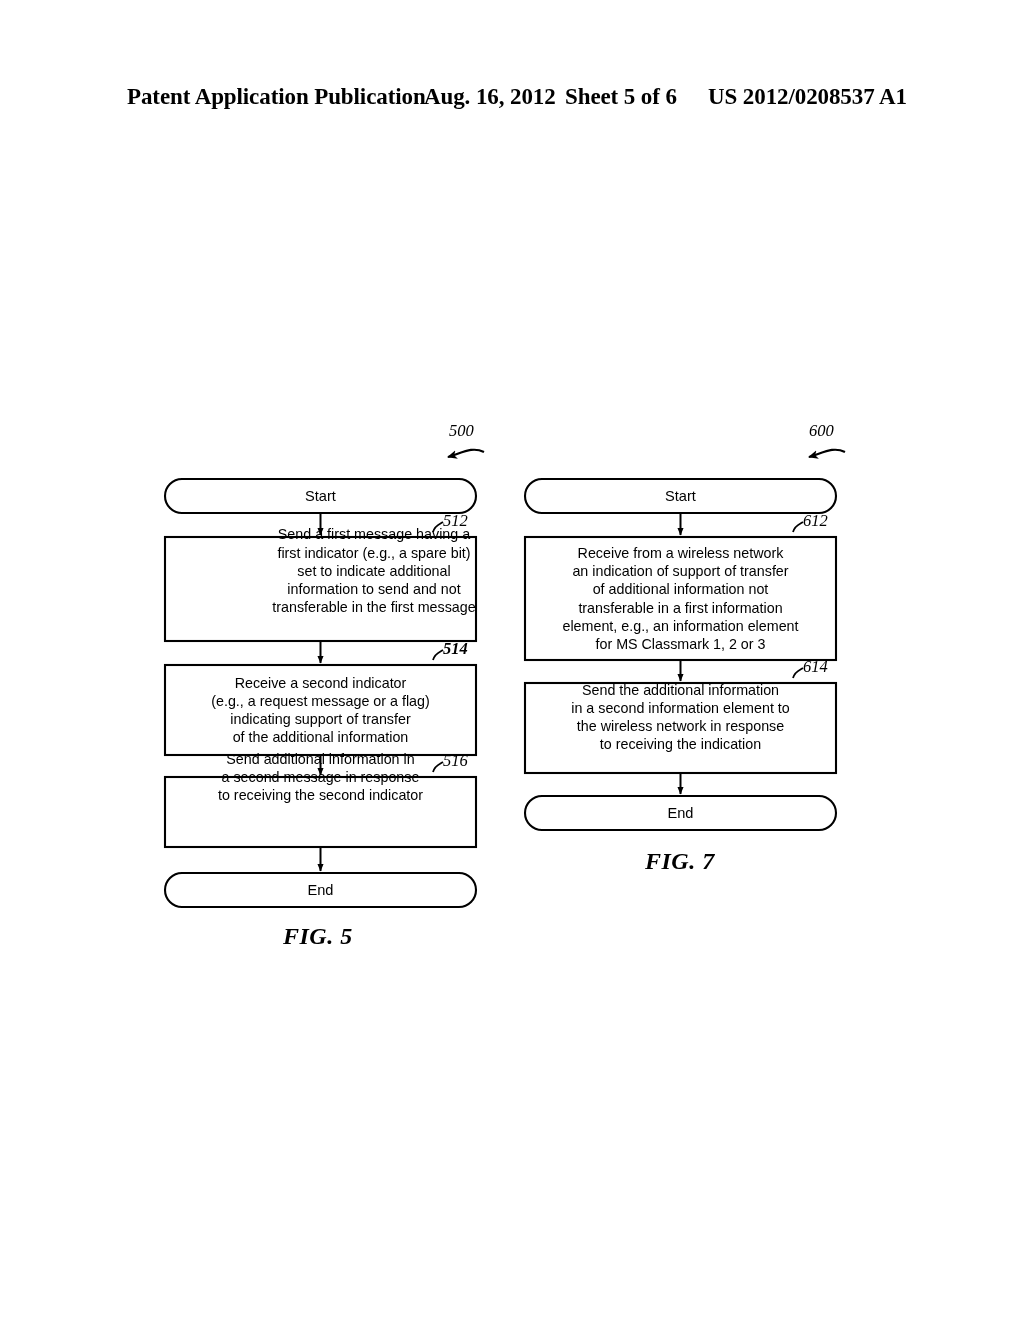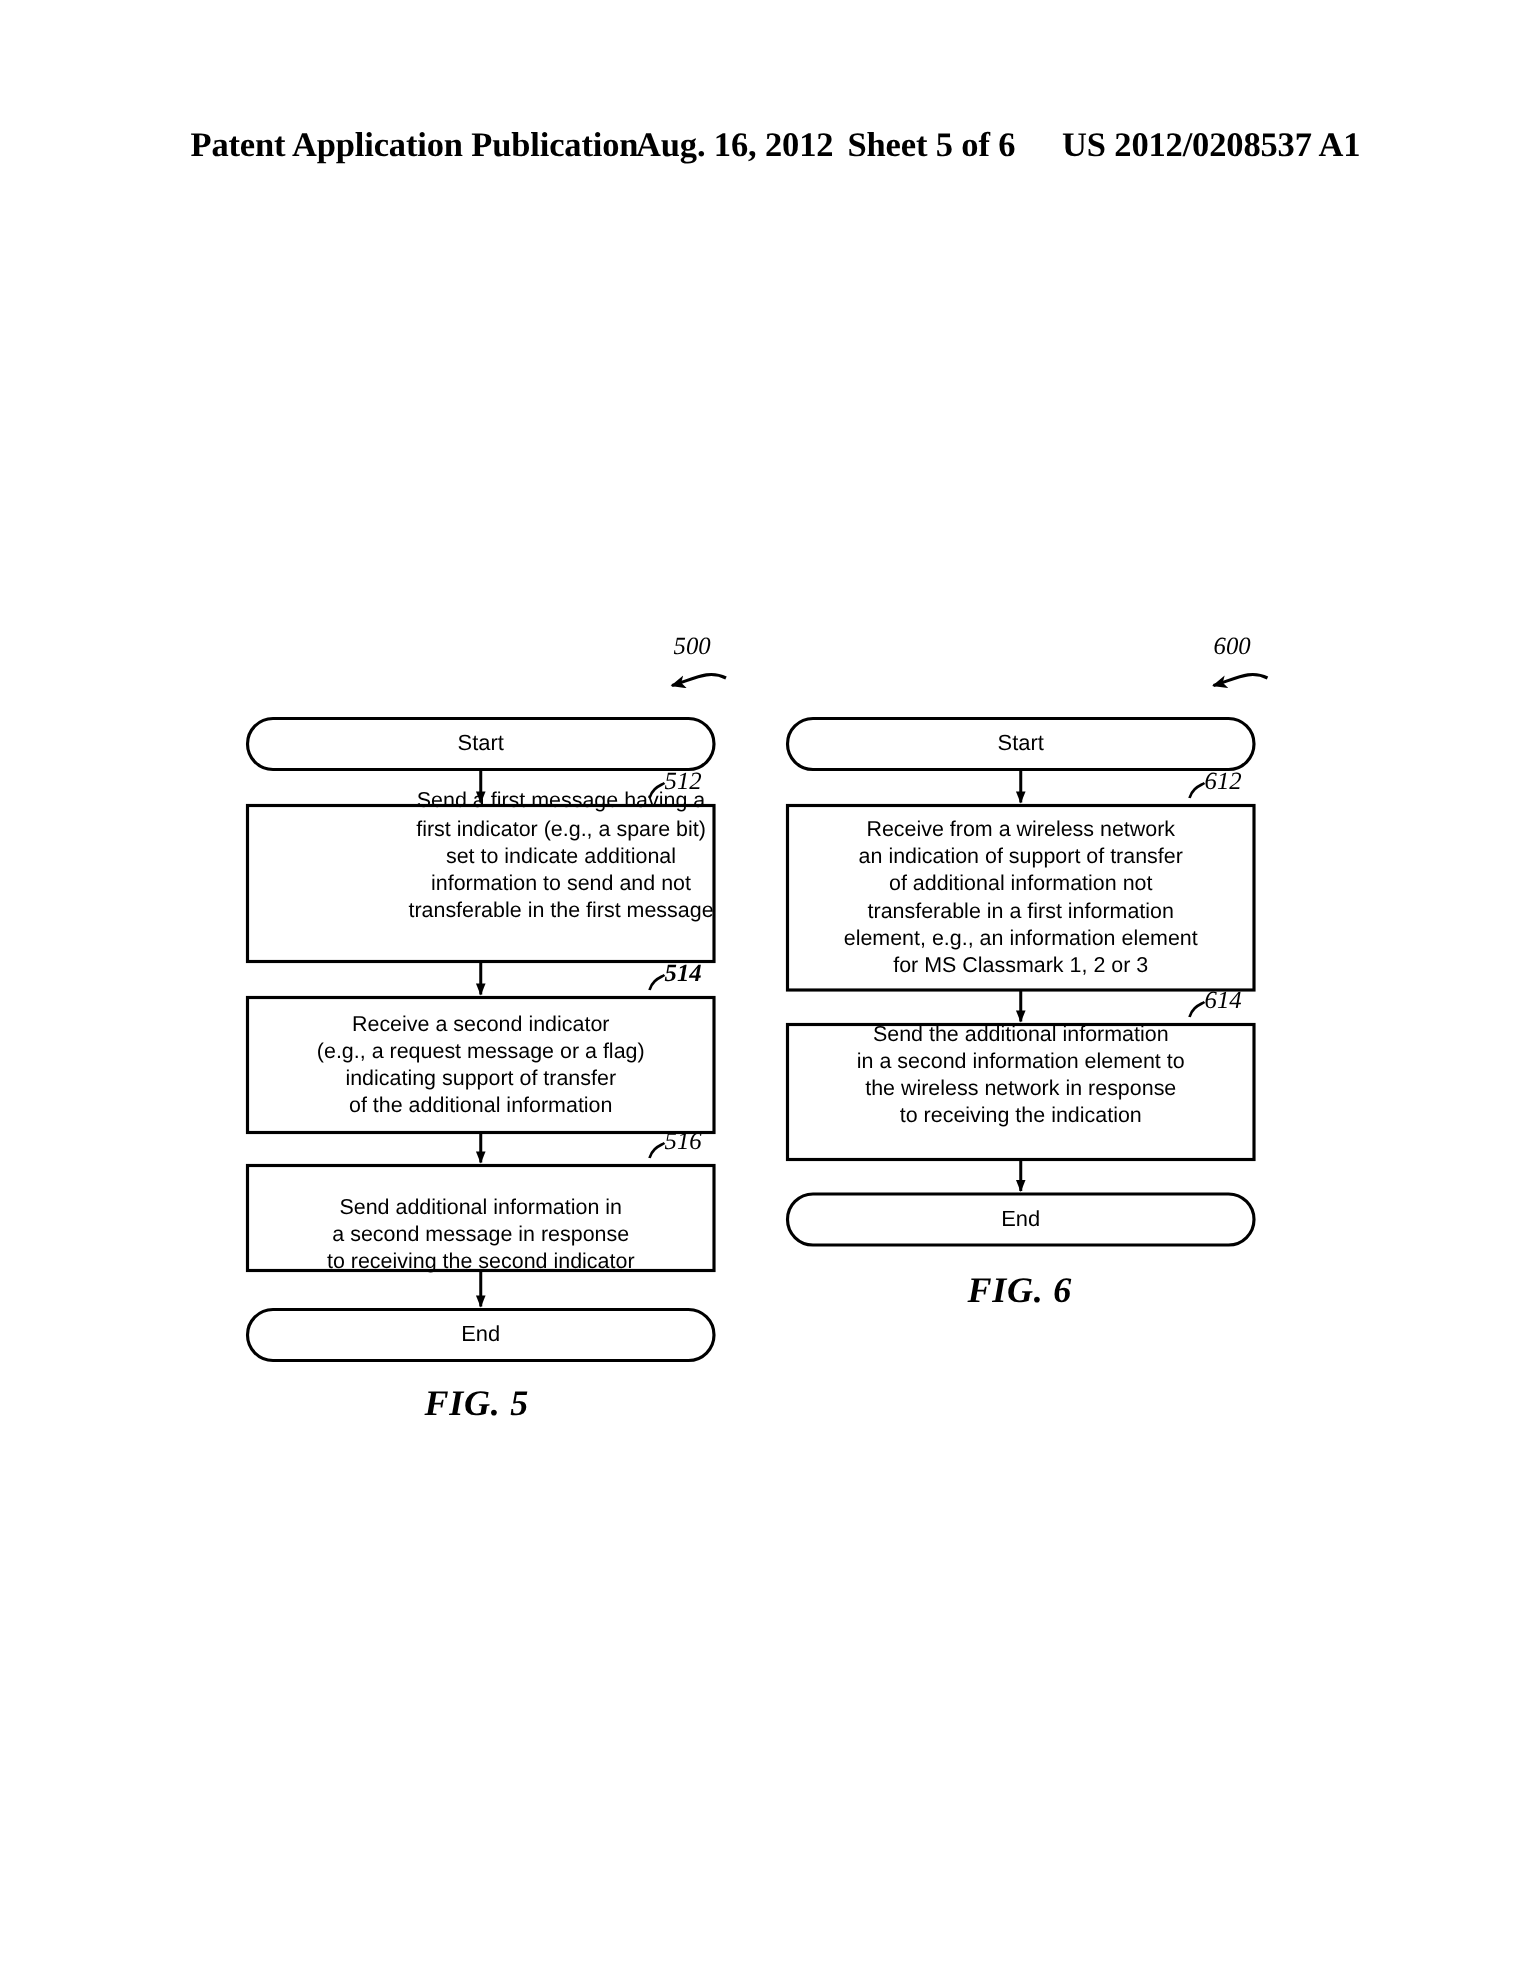--- a/index.html
+++ b/index.html
@@ -174,21 +174,21 @@
 first indicator (e.g., a spare bit)
 set to indicate additional
 information to send and not
 transferable in the first message</div>
 
 <div class="node-text" style="left:167px; top:665px; width:307px; height:90px;border-radius:13px;">Receive a second indicator
 (e.g., a request message or a flag)
 indicating support of transfer
 of the additional information</div>
 
-<div class="node-text" style="left:167px; top:788px; width:307px; height:70px;">Send additional information in
+<div class="node-text" style="left:167px; top:742px; width:307px; height:70px;">Send additional information in
 a second message in response
 to receiving the second indicator</div>
 
 <div class="node-text terminal-text" style="left:165px; top:873px; width:311px; height:34px;">End</div>
 
 <span class="ref-num" style="left:449px; top:421px;">500</span>
 <span class="ref-num" style="left:443px; top:511px;">512</span>
 <span class="ref-num" style="left:443px; top:639px;font-weight:bold;">514</span>
 <span class="ref-num" style="left:443px; top:751px;">516</span>
 
@@ -207,13 +207,13 @@
 in a second information element to
 the wireless network in response
 to receiving the indication</div>
 
 <div class="node-text terminal-text" style="left:525px; top:796px; width:311px; height:34px;">End</div>
 
 <span class="ref-num" style="left:809px; top:421px;">600</span>
 <span class="ref-num" style="left:803px; top:511px;">612</span>
 <span class="ref-num" style="left:803px; top:657px;">614</span>
 
-<div class="fig-caption" id="fig6-caption">FIG. 6</div>
+<div class="fig-caption" id="fig6-caption">FIG. 7</div>
 
 </body></html>

